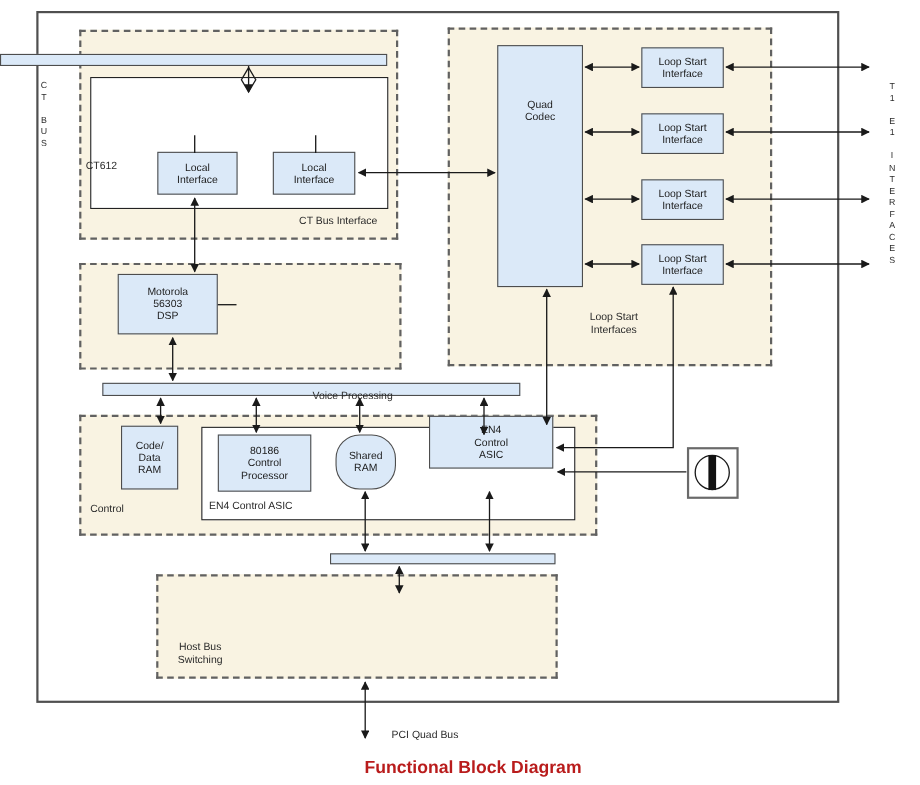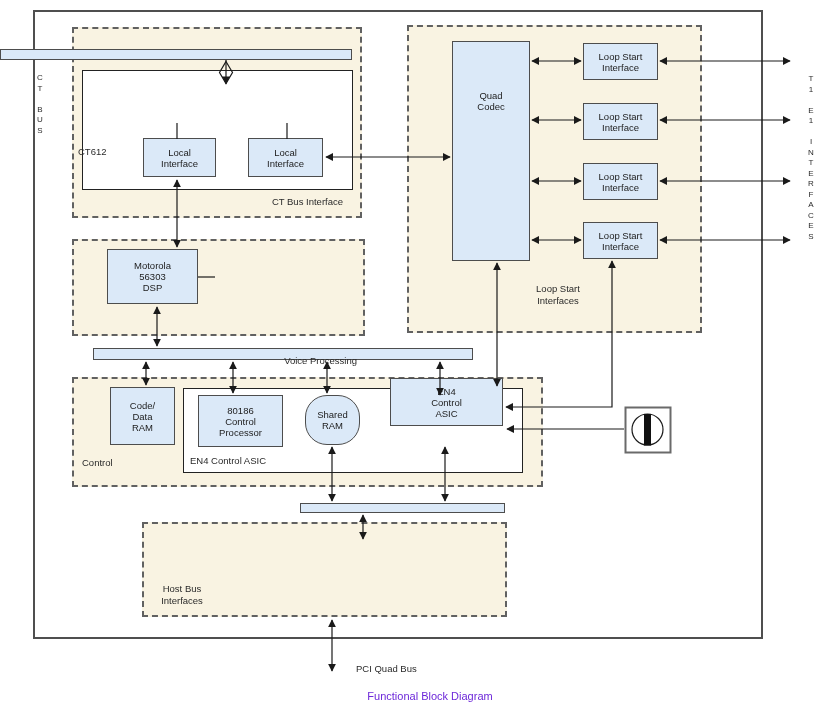--- a/index.html
+++ b/index.html
@@ -15,21 +15,21 @@
   .blk { position:absolute; background:#dbe9f8; border:1px solid #4d4d4d; box-sizing:border-box;
     display:flex; align-items:center; justify-content:center; text-align:center;
     white-space:pre-line; font-size:9.5px; line-height:11px; color:#1c1c1c; }
   .blk.top-align { align-items:flex-start; padding-top:48px; }
   .lbl { position:absolute; font-size:9.5px; line-height:11.5px; color:#2a2a2a; white-space:pre-line; }
   .lbl.right { text-align:right; }
   .lbl.center { text-align:center; }
   .vlbl { position:absolute; font-size:8px; line-height:10.5px; text-align:center;
     white-space:pre-line; color:#2a2a2a; }
   .title { position:absolute; left:300px; top:690px; width:260px; text-align:center;
-    font-size:11px; font-weight:normal; color:#6d28d9; }
+    font-size:16px; font-weight:bold; color:#b91c1c; }
   svg.wires { position:absolute; left:0; top:0; pointer-events:none; }
   svg.wires line, svg.wires polyline { stroke:#1a1a1a; stroke-width:1.2; fill:none; }
 </style>
 </head>
 <body>
 
 <div id="canvas">
 
   <div class="frame"></div>
 
@@ -48,21 +48,21 @@
 
   <div class="blk" style="left:143px; top:138px; width:73px; height:39px;">Local
 Interface</div>
   <div class="blk" style="left:248px; top:138px; width:75px; height:39px;">Local
 Interface</div>
 
   <div class="blk" style="left:107px; top:249px; width:91px; height:55px;">Motorola
 56303
 DSP</div>
 
-  <div class="blk" style="left:110px; top:387px; width:65px; height:58px;">Code/
+  <div class="blk" style="left:110px; top:387px; width:52px; height:58px;">Code/
 Data
 RAM</div>
   <div class="blk" style="left:198px; top:395px; width:85px; height:52px;text-align:center;">80186
 Control
 Processor</div>
   <div class="blk" style="left:305px; top:395px; width:55px; height:50px;border-radius:22px;">Shared
 RAM</div>
   <div class="blk" style="left:390px; top:378px; width:113px; height:48px;">EN4
 Control
 ASIC</div>
@@ -80,21 +80,21 @@
 
 
   <div class="lbl" style="left:78px; top:146px; width:45px;">CT612</div>
   <div class="lbl right" style="left:238px; top:196px; width:105px;">CT Bus Interface</div>
   <div class="lbl right" style="left:265px; top:313px; width:92px;margin-top:42px;">Voice Processing</div>
   <div class="lbl" style="left:82px; top:457px; width:60px;">Control</div>
   <div class="lbl" style="left:190px; top:455px; width:110px;">EN4 Control ASIC</div>
   <div class="lbl center" style="left:517px; top:283px; width:82px;">Loop Start
 Interfaces</div>
   <div class="lbl center" style="left:146px; top:583px; width:72px;">Host Bus
-Interfaces</div>
+Switching</div>
   <div class="lbl" style="left:356px; top:663px; width:80px;">PCI Quad Bus</div>
 
   <div class="vlbl" style="left:33px; top:73px; width:14px;">C
 T
 
 B
 U
 S</div>
   <div class="vlbl" style="left:802px; top:74px; width:18px;">T
 1

